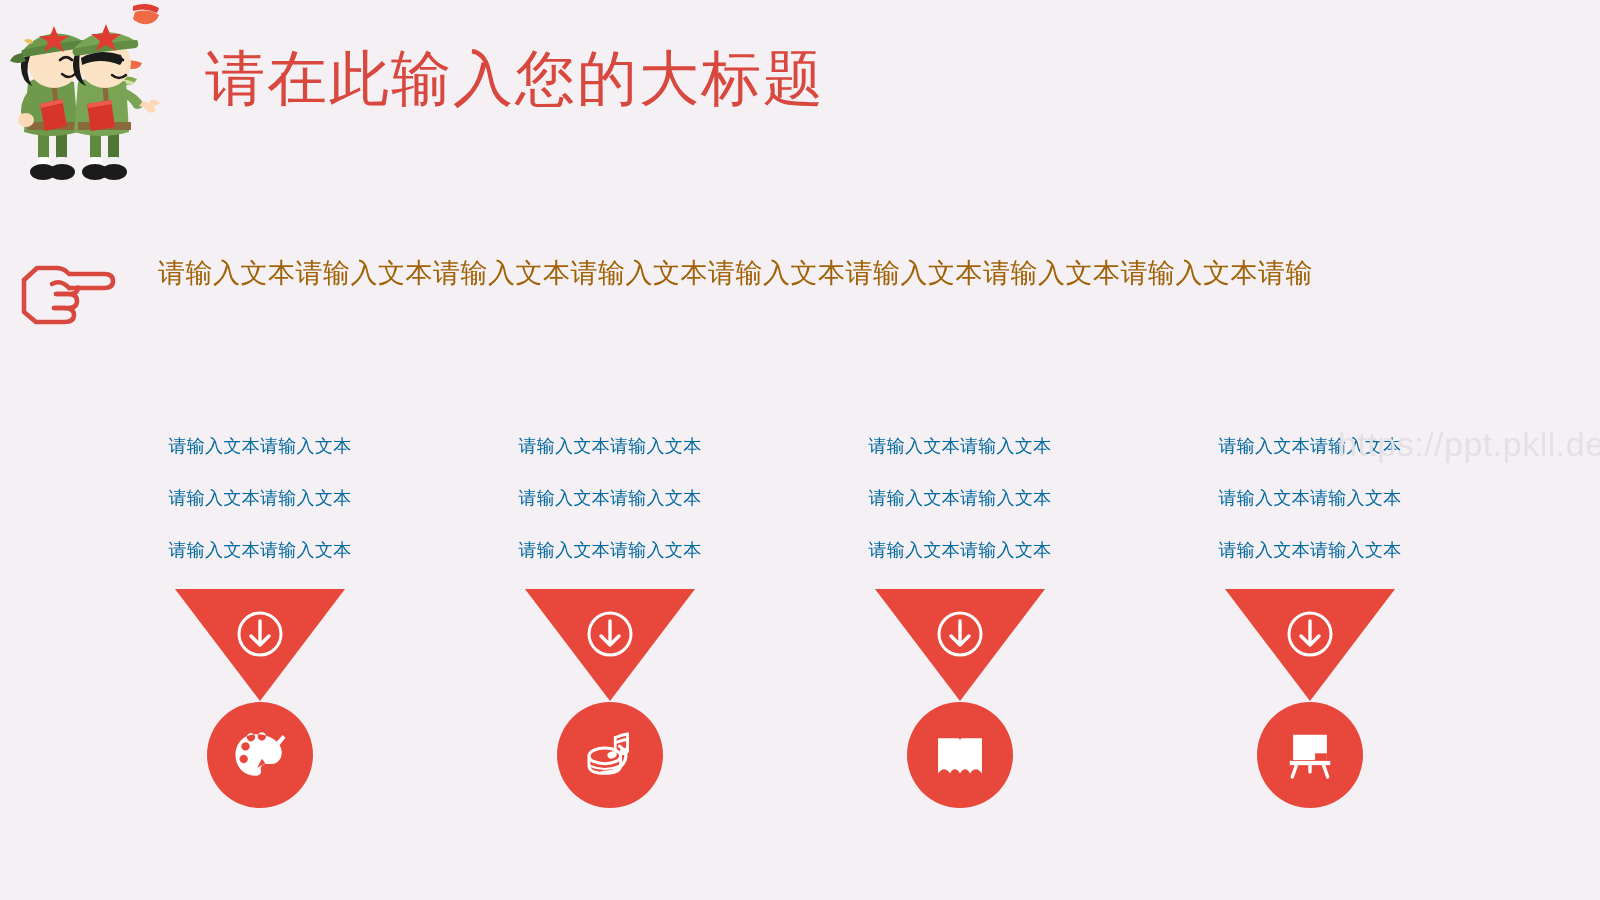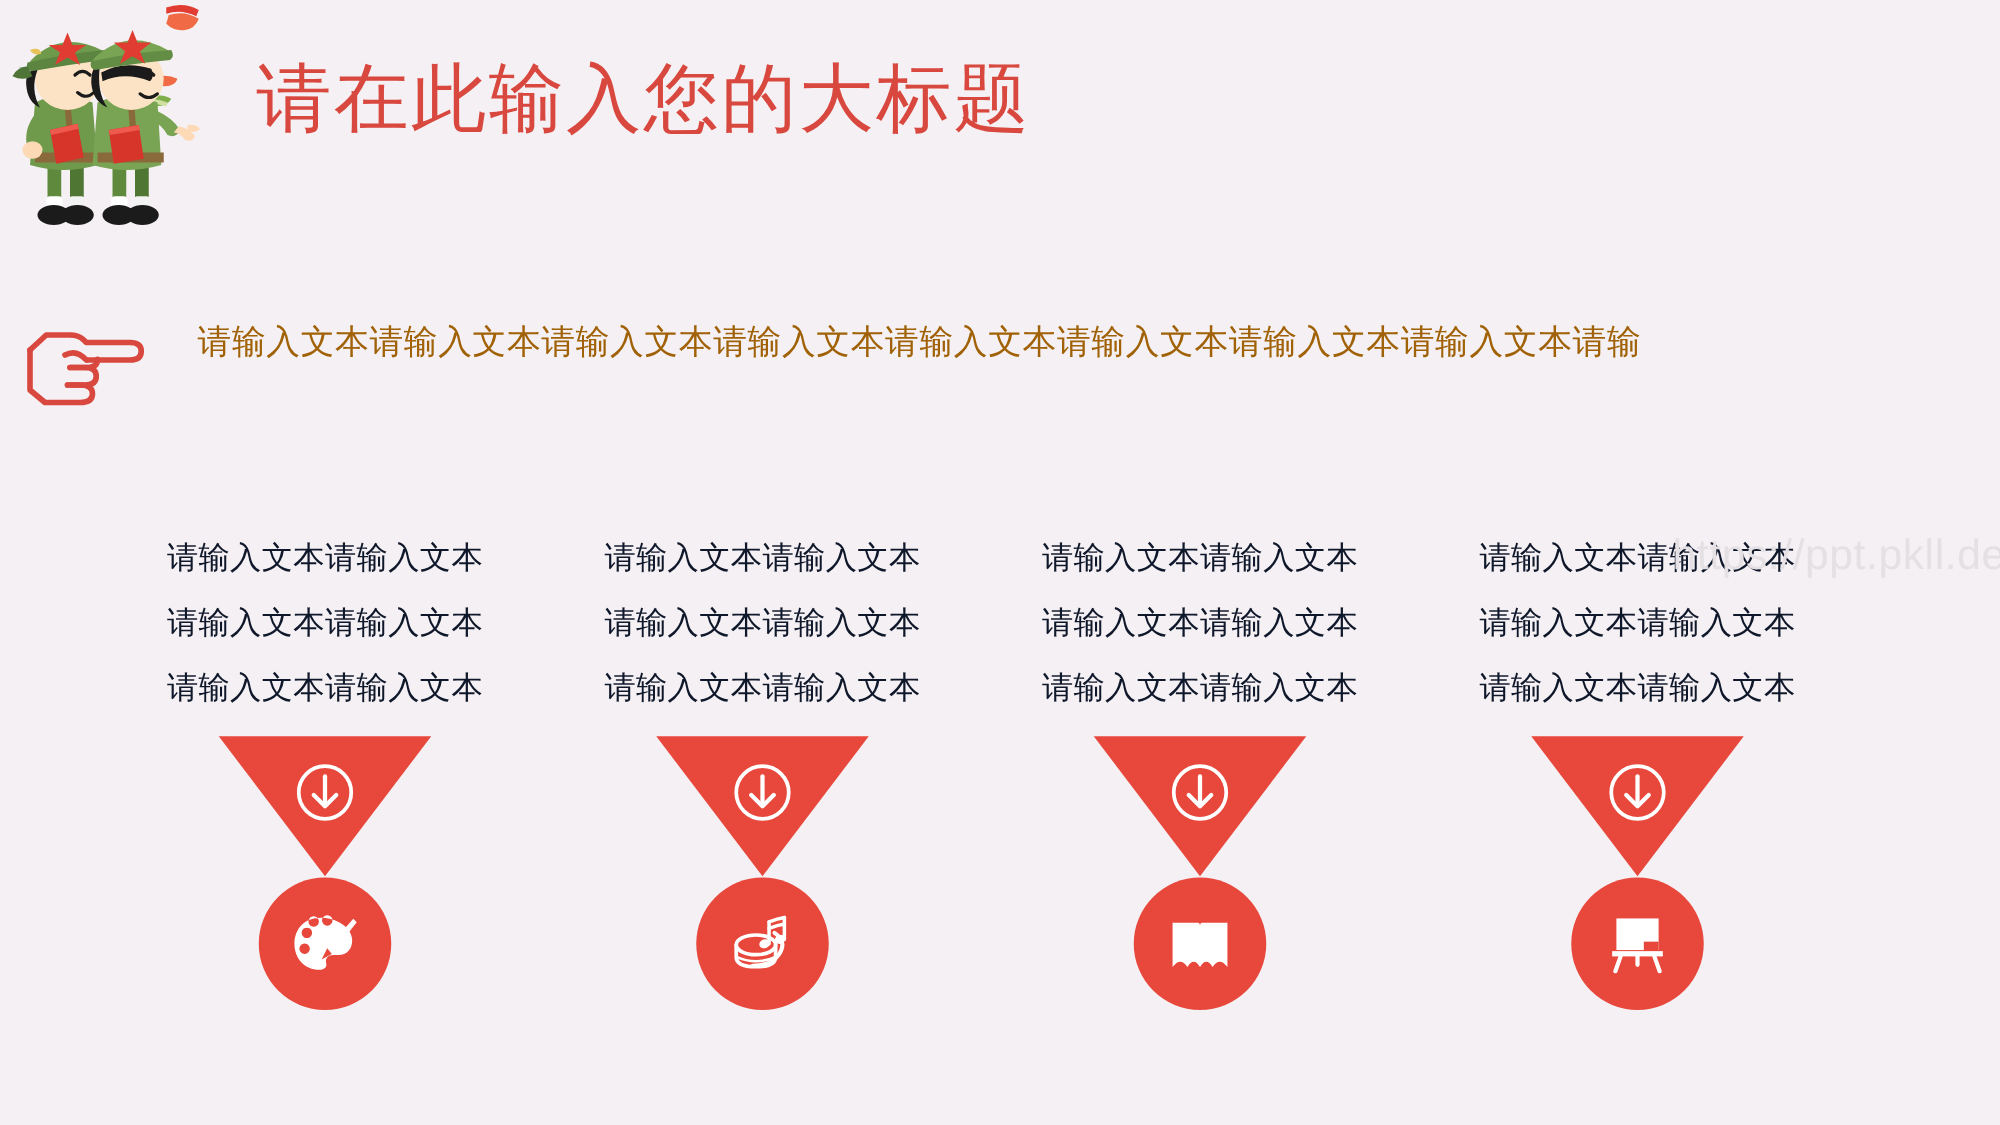--- a/index.html
+++ b/index.html
@@ -87,23 +87,23 @@
   .col-1 { left: 435px; }
   .col-2 { left: 785px; }
   .col-3 { left: 1135px; }
 
   .col-text {
     position: absolute;
     left: 0;
     top: 0;
     width: 350px;
     text-align: center;
-    font-size: 25px;
+    font-size: 18px;
     line-height: 52px;
-    color: #0f172a;
+    color: #0369a1;
     letter-spacing: 0.3px;
   }
   .col-text .line { white-space: nowrap; }
 
   
   .tri-wrap {
     position: absolute;
     left: 90px;
     top: 169px;
     width: 170px;

